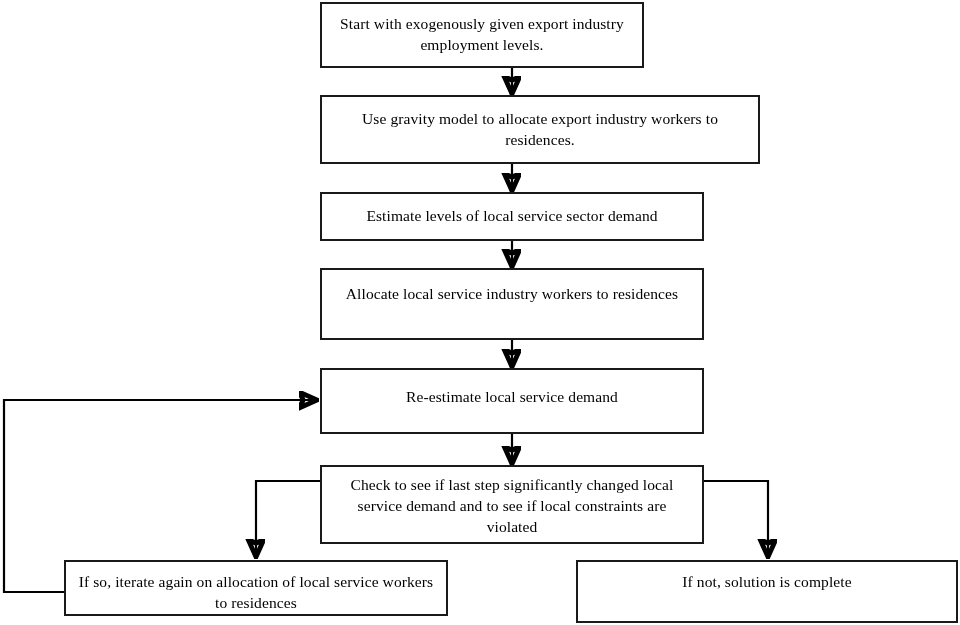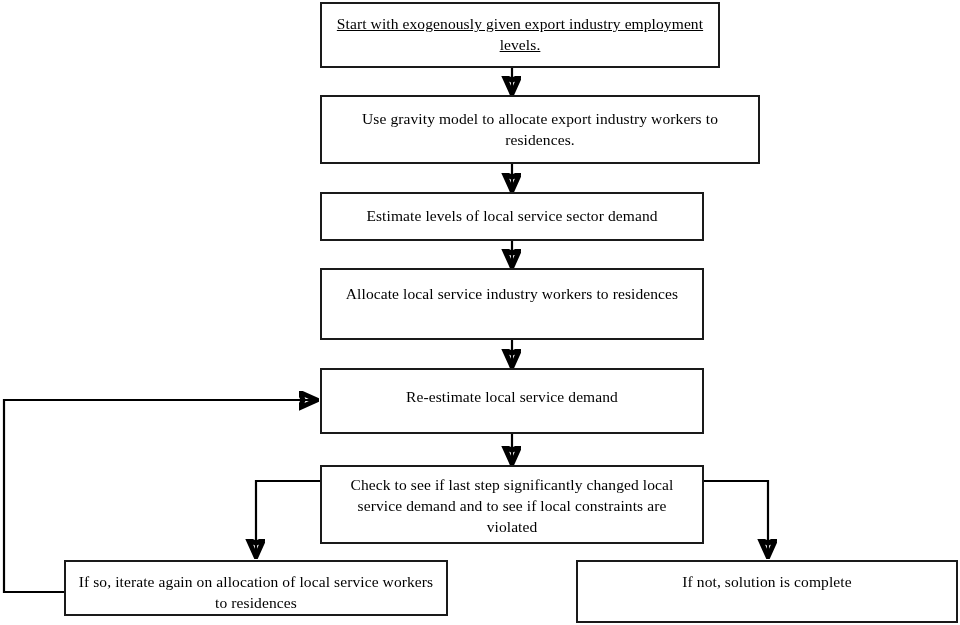--- a/index.html
+++ b/index.html
@@ -84,21 +84,21 @@
 
     <line x1="512" y1="434" x2="512" y2="463" marker-end="url(#arrowhead)"></line>
 
     <path d="M 320 481 L 256 481 L 256 556" marker-end="url(#arrowhead)"></path>
 
     <path d="M 704 481 L 768 481 L 768 556" marker-end="url(#arrowhead)"></path>
 
     <path d="M 64 592 L 4 592 L 4 400 L 316 400" marker-end="url(#arrowhead)"></path>
   </svg>
 
-  <div class="node" style="left:320px; top:2px; width:400px; height:66px;text-decoration:underline;">
+  <div class="node" style="left:320px; top:2px; width:324px; height:66px;">
     <span class="node-label">Start with exogenously given export industry employment levels.</span>
   </div>
 
   <div class="node" style="left:320px; top:95px; width:440px; height:69px;">
     <span class="node-label">Use gravity model to allocate export industry workers to residences.</span>
   </div>
 
   <div class="node align-top" style="left:320px; top:268px; width:384px; height:72px; padding-top:14px;">
     <span class="node-label">Allocate local service industry workers to residences</span>
   </div>

